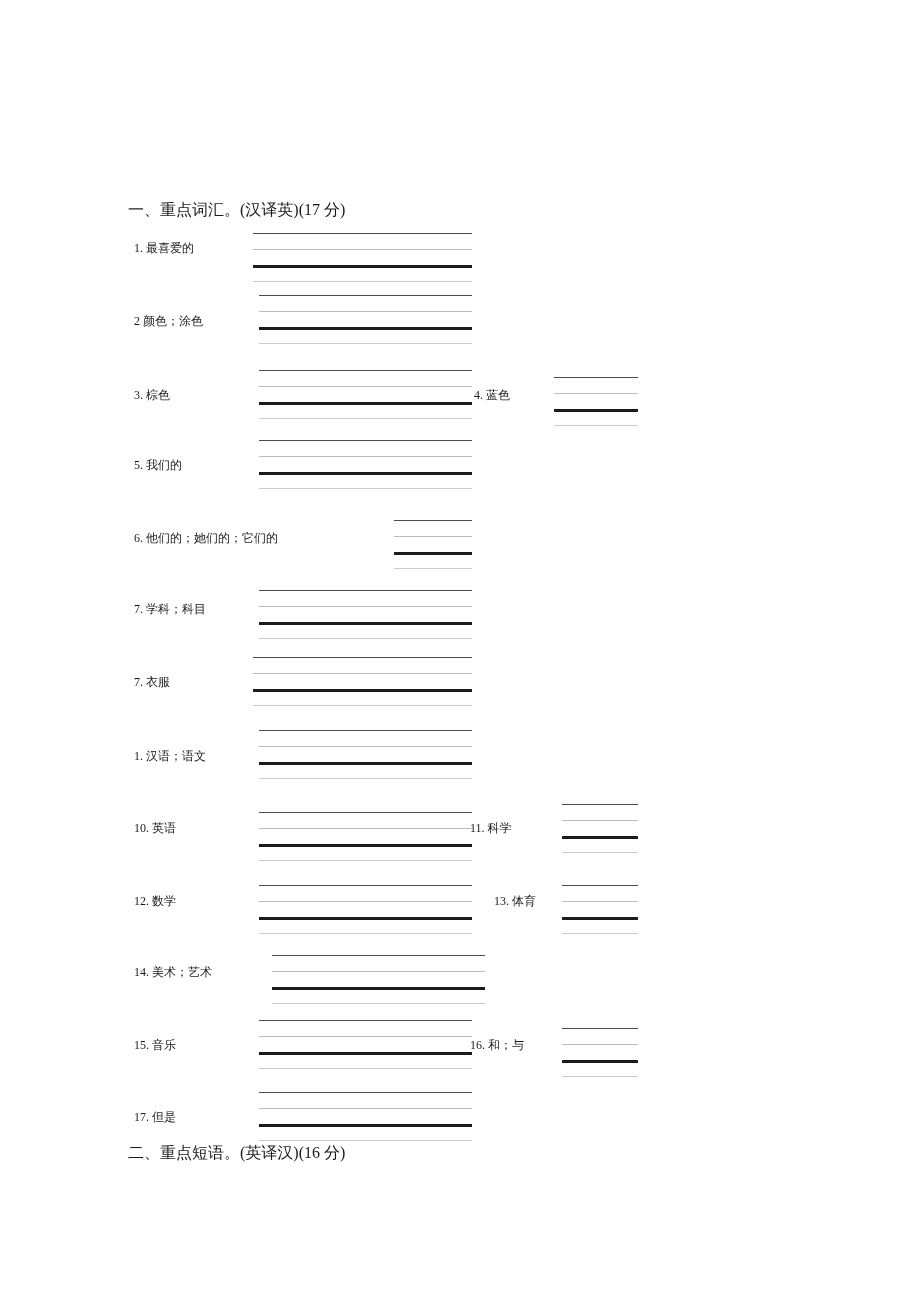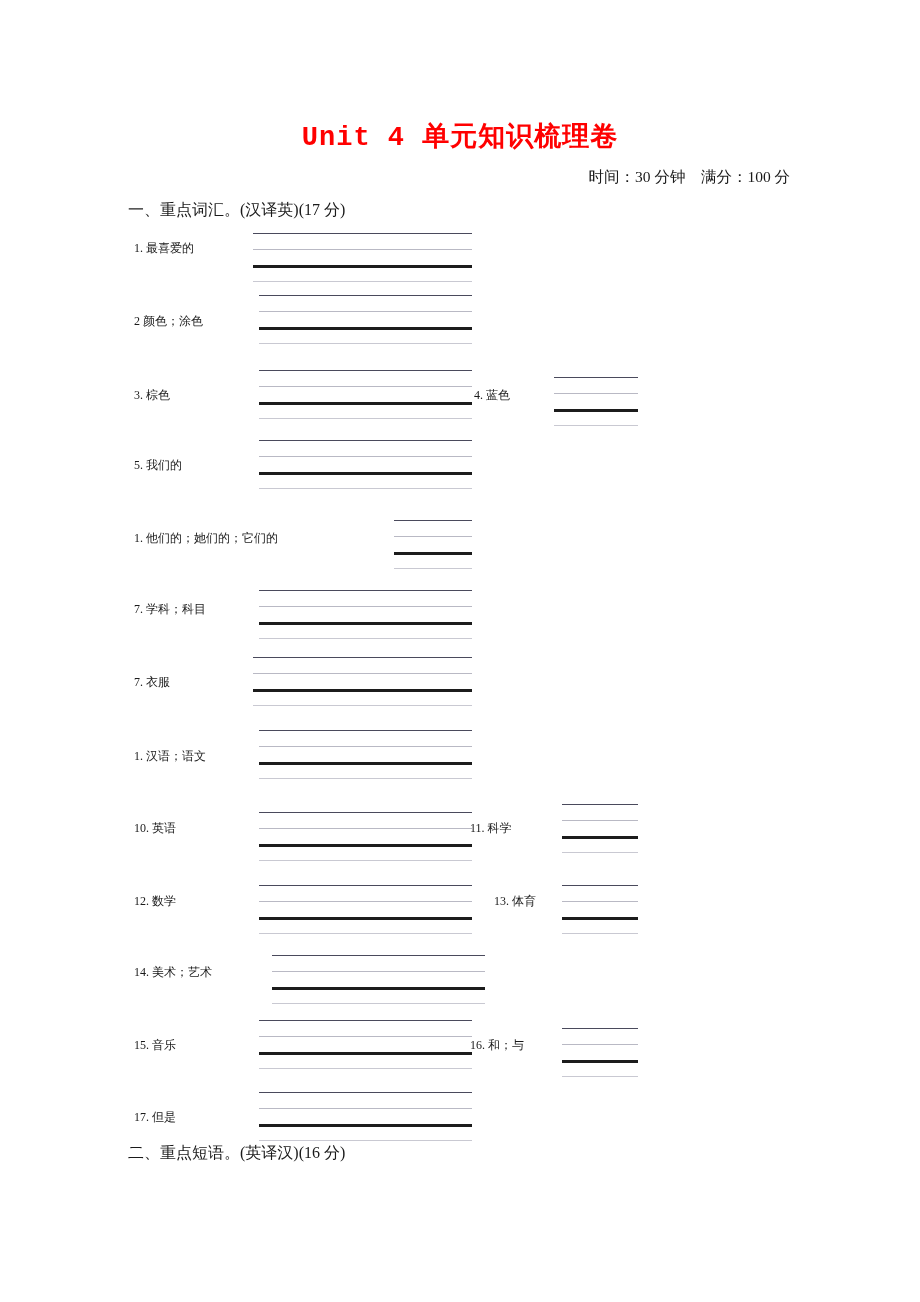--- a/index.html
+++ b/index.html
@@ -86,23 +86,21 @@
   .guide i.l1 { top: 0px;  border-top: 1px solid #4a4a5c; }
   .guide i.l2 { top: 16px; border-top: 1px solid #b9b9c4; }
   .guide i.l3 { top: 32px; border-top: 3px solid #1c1c1c; }
   .guide i.l4 { top: 48px; border-top: 1px solid #c9c9d2; }
 </style>
 </head>
 <body>
 
 <div class="page">
 
-  <div class="title">Unit 4 单元知识梳理卷</div>
-
-  <div class="meta">时间：30 分钟　满分：100 分</div>
+
 
   <div class="section-heading" id="sec1">一、重点词汇。(汉译英)(17 分)</div>
 
   <div class="q" style="left:134px; top:240px;">
     <span class="qlabel">1. 最喜爱的</span>
   </div>
   <div class="guide" style="left:253px; top:233px; width:219px;">
     <i class="l1"></i>
     <i class="l2"></i>
     <i class="l3"></i>
@@ -143,21 +141,21 @@
     <span class="qlabel">5. 我们的</span>
   </div>
   <div class="guide" style="left:259px; top:440px; width:213px;">
     <i class="l1"></i>
     <i class="l2"></i>
     <i class="l3"></i>
     <i class="l4"></i>
   </div>
 
   <div class="q" style="left:134px; top:530px;">
-    <span class="qlabel">1. 他们的；她们的；它们的</span>
+    <span class="qlabel">6. 他们的；她们的；它们的</span>
   </div>
   <div class="guide" style="left:394px; top:520px; width:78px;">
     <i class="l1"></i>
     <i class="l2"></i>
     <i class="l3"></i>
     <i class="l4"></i>
   </div>
 
   <div class="q" style="left:134px; top:601px;">
     <span class="qlabel">7. 学科；科目</span>

